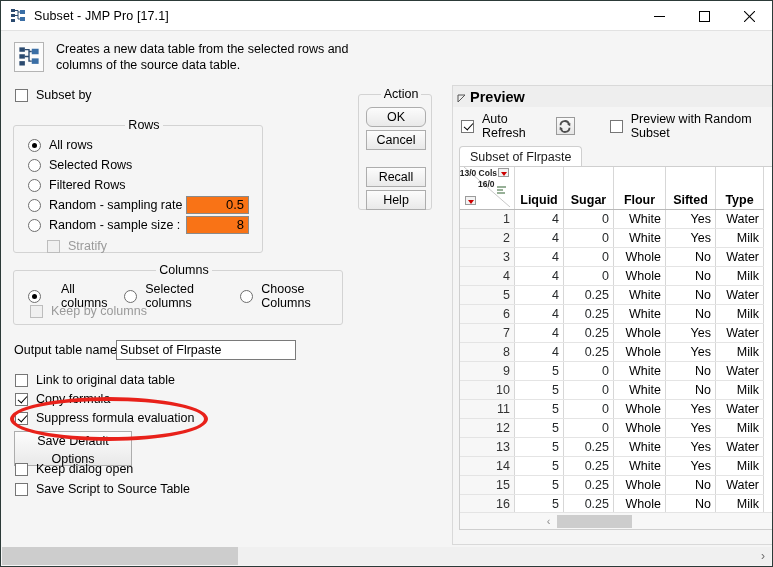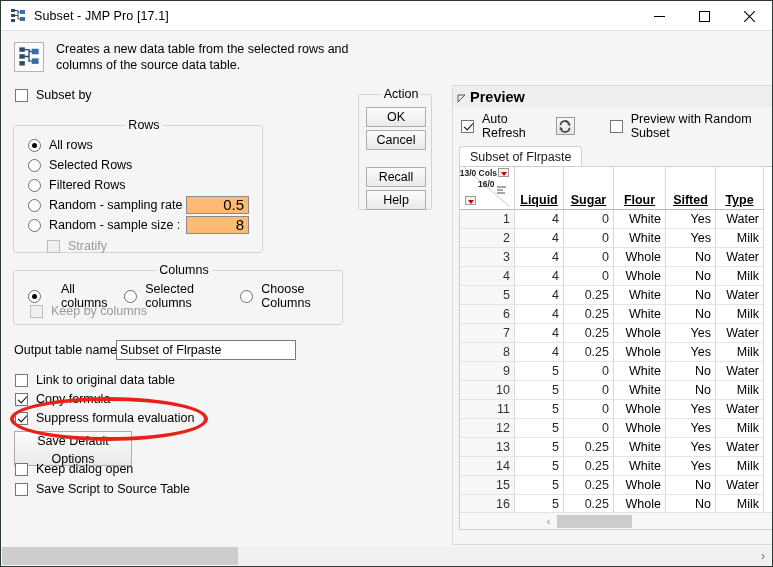--- a/index.html
+++ b/index.html
@@ -110,23 +110,23 @@
   fieldset.group > legend {
     font-size: 12.5px;
     padding: 0 3px;
     margin-left: 6px;
     color: #000;
     text-align: center;
   }
 
   .txtbox {
     border: 1px solid #8a8a8a;
-    background: #fdba74;
+    background: #f97316;
     height: 18px;
-    font-size: 15px;
+    font-size: 13px;
     text-align: right;
     padding: 0 4px;
     line-height: 16px;
     color:#000;
   }
 
   .btn {
     border: 1px solid #adadad;
     background: linear-gradient(#fcfcfc, #e9e9e9);
     font-size: 12.5px;
@@ -250,21 +250,20 @@
     overflow: hidden;
   }
   table.grid thead th {
     background: #fff;
     font-weight: bold;
     text-align: center;
     height: 24px;
     border-bottom: 1px solid #b9b9b9;
     vertical-align: bottom;
     padding-bottom: 2px;
-    text-decoration: underline;
   }
   th.corner {
     background: #fff;
     width: 46px;
     padding: 0;
     position: relative;
   }
   td.rownum {
     background: #f7f7f7;
     text-align: right;
@@ -465,21 +464,21 @@
 </div>
 <div id="opt-script" class="chk-row">
   <span class="chk"></span>
   <span class="chk-label">Save Script to Source Table</span>
 </div>
 
 <div id="annotation"></div>
 
 <fieldset class="group" id="action-group">
   <legend>Action</legend>
-  <div class="btn" style="top:6px;">OK</div>
+  <div class="btn" style="top:6px;border-radius:6px;">OK</div>
   <div class="btn" style="top:29px;">Cancel</div>
   <div class="btn" style="top:66px;">Recall</div>
   <div class="btn" style="top:89px;">Help</div>
 </fieldset>
 
 <div id="preview-panel">
 
   <div id="preview-title-row">
     <span id="preview-disclosure">
       <svg width="10" height="10" viewBox="0 0 10 10">

